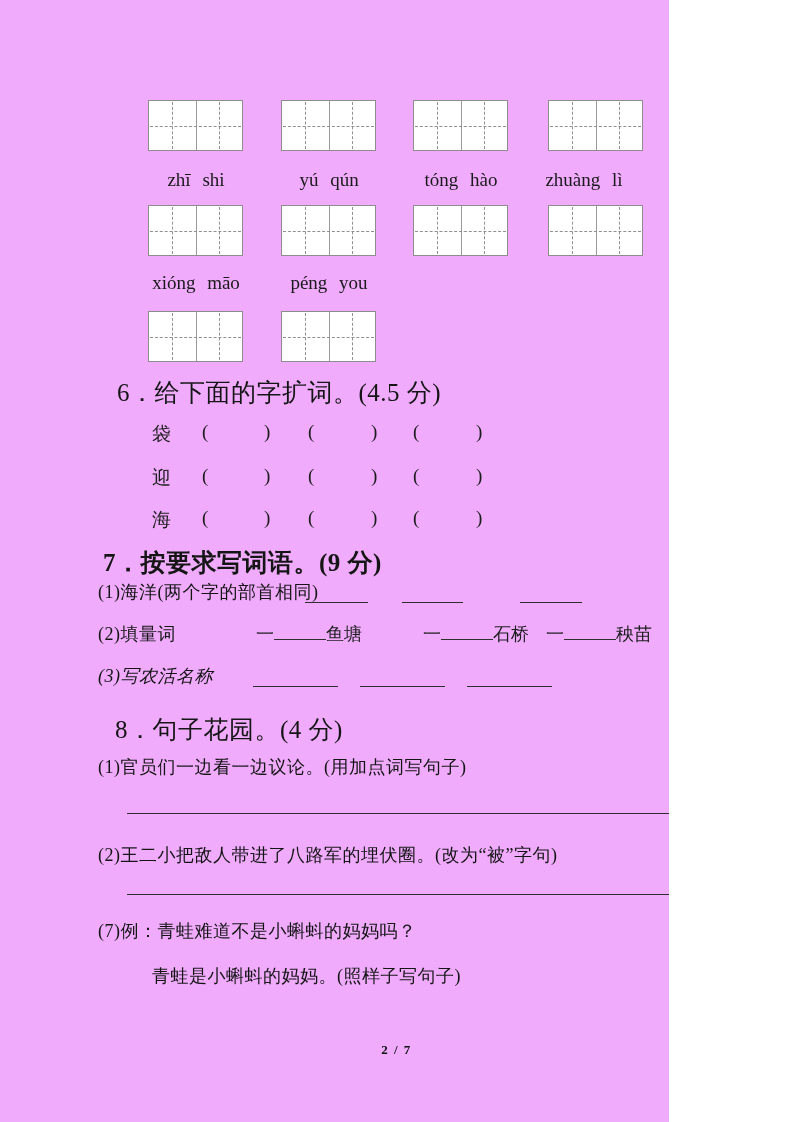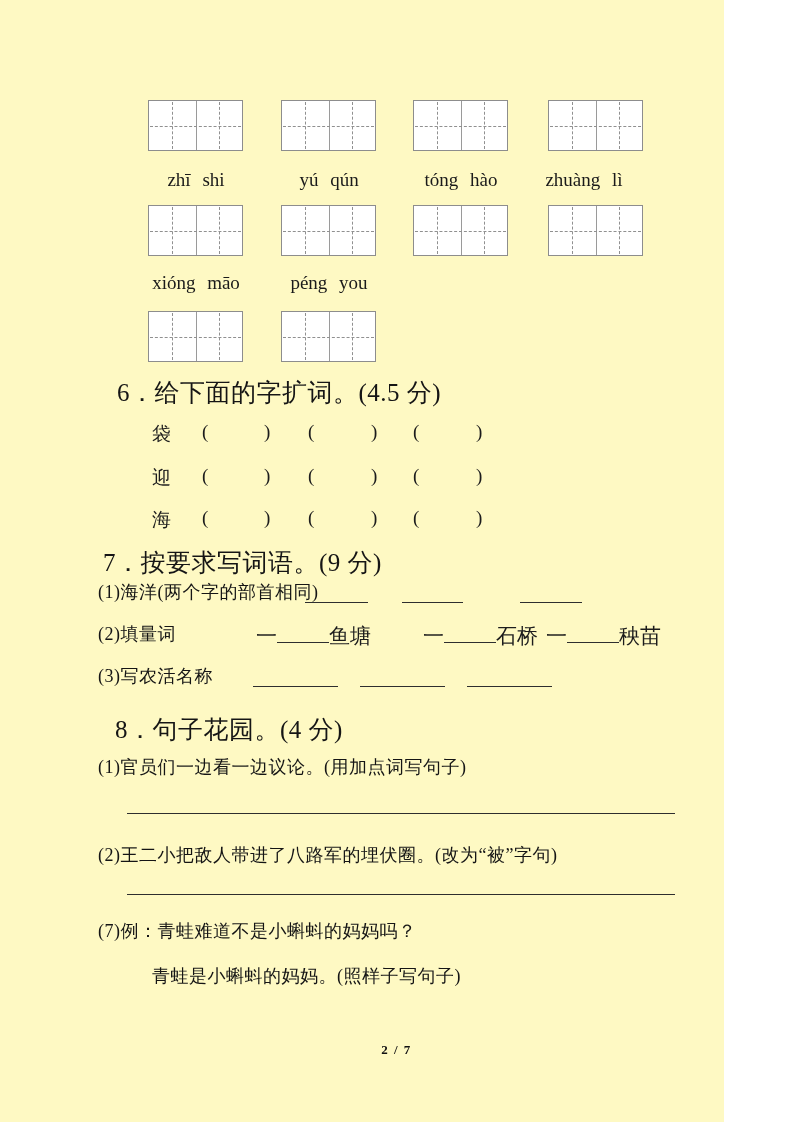--- a/index.html
+++ b/index.html
@@ -1,21 +1,21 @@
 <!DOCTYPE html>
 <html><head>
 <meta charset="utf-8">
 <style>
   html, body { margin:0; padding:0; }
   body {
     width:793px; height:1122px; background:#ffffff;
     font-family:"Liberation Serif", serif;
     color:#1c1c1c;
   }
-  .page { position:relative; width:724px; height:1122px; background:#fef9c3; overflow:hidden; }
+  .page { position:relative; width:669px; height:1122px; background:#f0abfc; overflow:hidden; }
 
   
   .gridbox {
     position:absolute; width:95px; height:51px;
     border:1.5px solid #8d8d8d; box-sizing:border-box; background:#fff;
   }
   .gridbox .mid   { position:absolute; left:50%; top:0; bottom:0; width:0; border-left:1.4px solid #9a9a9a; }
   .gridbox .hline { position:absolute; left:1px; right:1px; top:50%; height:0; border-top:1px dashed #909090; }
   .gridbox .v25   { position:absolute; left:25%; top:1px; bottom:1px; width:0; border-left:1px dashed #909090; }
   .gridbox .v75   { position:absolute; left:75%; top:1px; bottom:1px; width:0; border-left:1px dashed #909090; }
@@ -35,21 +35,21 @@
   .qhead { font-size:25px; }
   .qnum  { letter-spacing:0; }
 
   
   .q6char  { position:absolute; font-size:19px; }
   .paren   { position:absolute; font-size:19px; }
 
   
   .blank   { position:absolute; height:18px; border-bottom:1.2px solid #2e2e2e; }
   .iblank  { display:inline-block; height:15px; border-bottom:1.2px solid #2e2e2e; vertical-align:baseline; }
-  .mgroup  { position:absolute; font-size:21px; white-space:nowrap; }
+  .mgroup  { position:absolute; font-size:18px; white-space:nowrap; }
   .ansline { position:absolute; width:548px; height:0; border-top:1.1px solid #2e2e2e; }
 
   .footer {
     position:absolute; top:1042px; left:0; width:793px; text-align:center;
     font-size:13px; font-weight:bold; letter-spacing:1.5px; color:#111;
   }
 </style>
 </head>
 <body>
 
@@ -155,33 +155,33 @@
   <div>
     <span class="q6char" style="left:152px; top:507px;">海</span>
     <span class="paren" style="left:202px; top:507px;">(</span>
     <span class="paren" style="left:264px; top:507px;">)</span>
     <span class="paren" style="left:308px; top:507px;">(</span>
     <span class="paren" style="left:371px; top:507px;">)</span>
     <span class="paren" style="left:413px; top:507px;">(</span>
     <span class="paren" style="left:476px; top:507px;">)</span>
   </div>
 
-  <div class="tline qhead" style="left:103px; top:546px;"><span class="qnum">7．</span><span>按要求写词语。(9 分)</span></div>
+  <div class="tline qhead" style="left:103px; top:546px;font-weight:bold;"><span class="qnum">7．</span><span>按要求写词语。(9 分)</span></div>
 
   <div class="tline" style="left:98px; top:580px;">(1)海洋(两个字的部首相同)</div>
   <div class="blank" style="left:305px; top:584px; width:63px;"></div>
   <div class="blank" style="left:402px; top:584px; width:61px;"></div>
   <div class="blank" style="left:520px; top:584px; width:62px;"></div>
 
   <div class="tline" style="left:98px; top:622px;">(2)填量词</div>
   <div class="mgroup" style="left:256px; top:622px;"><span>一</span><span class="iblank" style="width:52px;"></span><span>鱼塘</span></div>
   <div class="mgroup" style="left:423px; top:622px;"><span>一</span><span class="iblank" style="width:52px;"></span><span>石桥</span></div>
   <div class="mgroup" style="left:546px; top:622px;"><span>一</span><span class="iblank" style="width:52px;"></span><span>秧苗</span></div>
 
-  <div class="tline" style="left:98px; top:664px;">(3)写农活名称</div>
+  <div class="tline" style="left:98px; top:664px;font-style:italic;">(3)写农活名称</div>
   <div class="blank" style="left:253px; top:668px; width:85px;"></div>
   <div class="blank" style="left:360px; top:668px; width:85px;"></div>
   <div class="blank" style="left:467px; top:668px; width:85px;"></div>
 
   <div class="tline qhead" style="left:103px; top:713px;margin-left:12px;"><span class="qnum">8．</span><span>句子花园。(4 分)</span></div>
 
   <div class="tline" style="left:98px; top:755px;">(1)官员们一边看一边议论。(用加点词写句子)</div>
   <div class="ansline" style="left:127px; top:813px;"></div>
 
   <div class="tline" style="left:98px; top:843px;text-align:center;">(2)王二小把敌人带进了八路军的埋伏圈。(改为“被”字句)</div>

